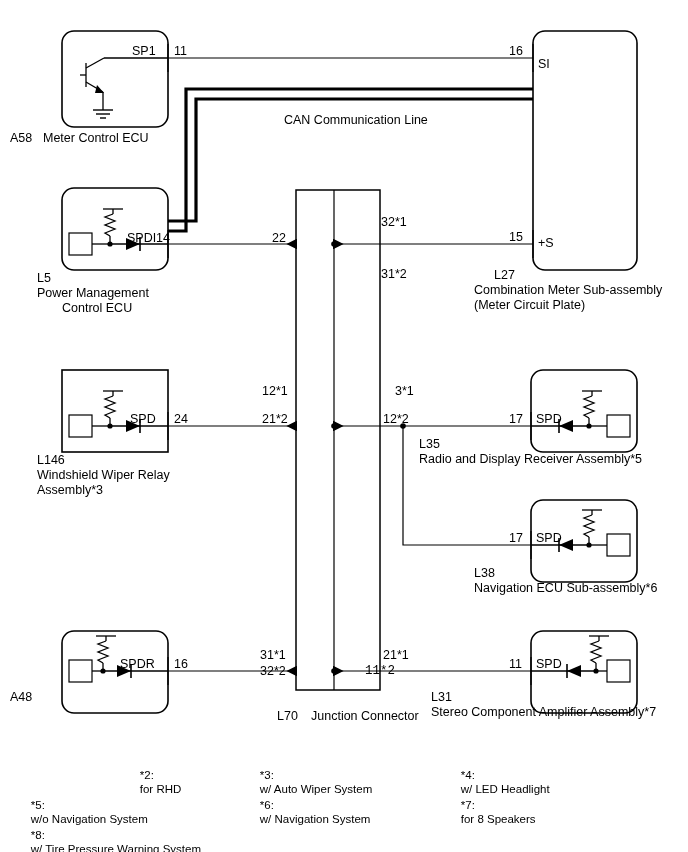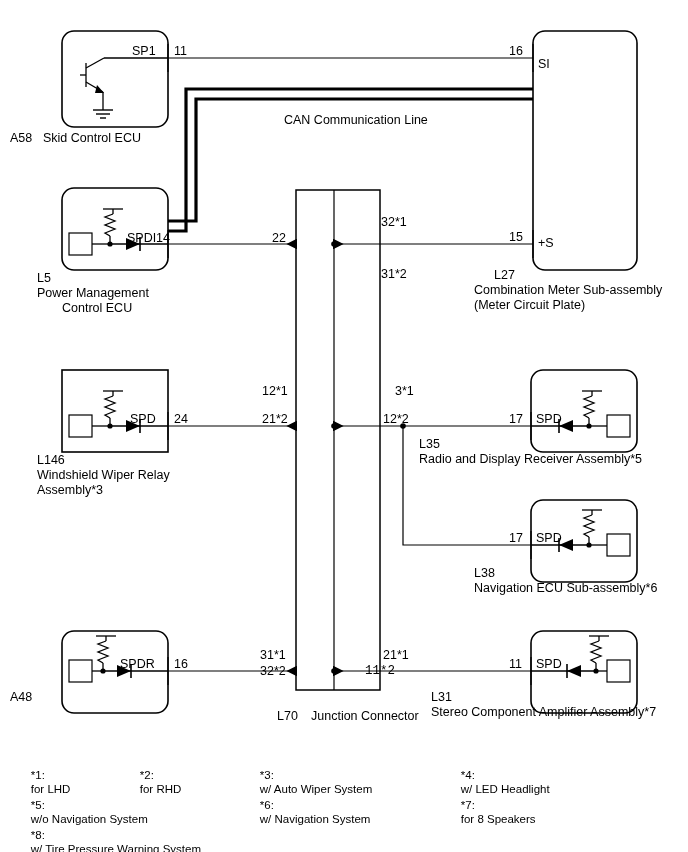--- a/index.html
+++ b/index.html
@@ -180,21 +180,21 @@
       <line x1="531" y1="412" x2="531" y2="440"></line>
       <line x1="531" y1="531" x2="531" y2="559"></line>
       <line x1="168" y1="657" x2="168" y2="685"></line>
       <line x1="531" y1="657" x2="531" y2="685"></line>
     </g>
   </svg>
 
   <div class="lbl" style="left:132px;top:44px;">SP1</div>
   <div class="lbl" style="left:174px;top:44px;">11</div>
   <div class="lbl" style="left:10px;top:131px;">A58</div>
-  <div class="lbl" style="left:43px;top:131px;">Skid Control ECU</div>
+  <div class="lbl" style="left:43px;top:131px;">Meter Control ECU</div>
 
   <div class="lbl" style="left:284px;top:113px;">CAN Communication Line</div>
 
   <div class="lbl" style="left:509px;top:44px;">16</div>
   <div class="lbl" style="left:538px;top:57px;">SI</div>
   <div class="lbl" style="left:509px;top:230px;">15</div>
   <div class="lbl" style="left:538px;top:236px;">+S</div>
   <div class="lbl" style="left:494px;top:268px;">L27</div>
   <div class="lbl" style="left:474px;top:283px;">Combination Meter Sub-assembly</div>
   <div class="lbl" style="left:474px;top:298px;">(Meter Circuit Plate)</div>
@@ -240,24 +240,20 @@
   <div class="lbl" style="left:262px;top:384px;">12*1</div>
   <div class="lbl" style="left:262px;top:412px;">21*2</div>
   <div class="lbl" style="left:395px;top:384px;">3*1</div>
   <div class="lbl" style="left:383px;top:412px;">12*2</div>
 
   <div class="lbl" style="left:260px;top:648px;">31*1</div>
   <div class="lbl" style="left:260px;top:664px;">32*2</div>
   <div class="lbl" style="left:383px;top:648px;">21*1</div>
   <div class="lbl" style="left:365px;top:664px;font-family:Liberation Mono, monospace;">11*2</div>
 
-  <div class="foot" style="left:18px;top:754px;">
-    <span>*1:</span>
-    <span>for LHD</span>
-  </div>
   <div class="foot" style="left:127px;top:754px;">
     <span>*2:</span>
     <span>for RHD</span>
   </div>
   <div class="foot" style="left:247px;top:754px;">
     <span>*3:</span>
     <span>w/ Auto Wiper System</span>
   </div>
   <div class="foot" style="left:448px;top:754px;">
     <span>*4:</span>

